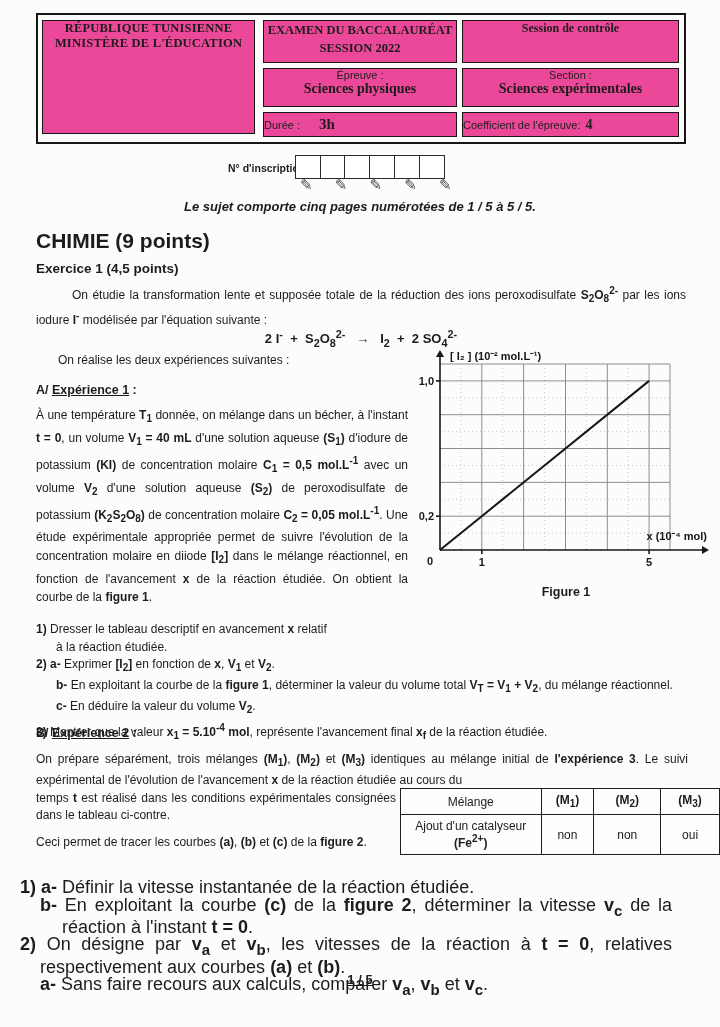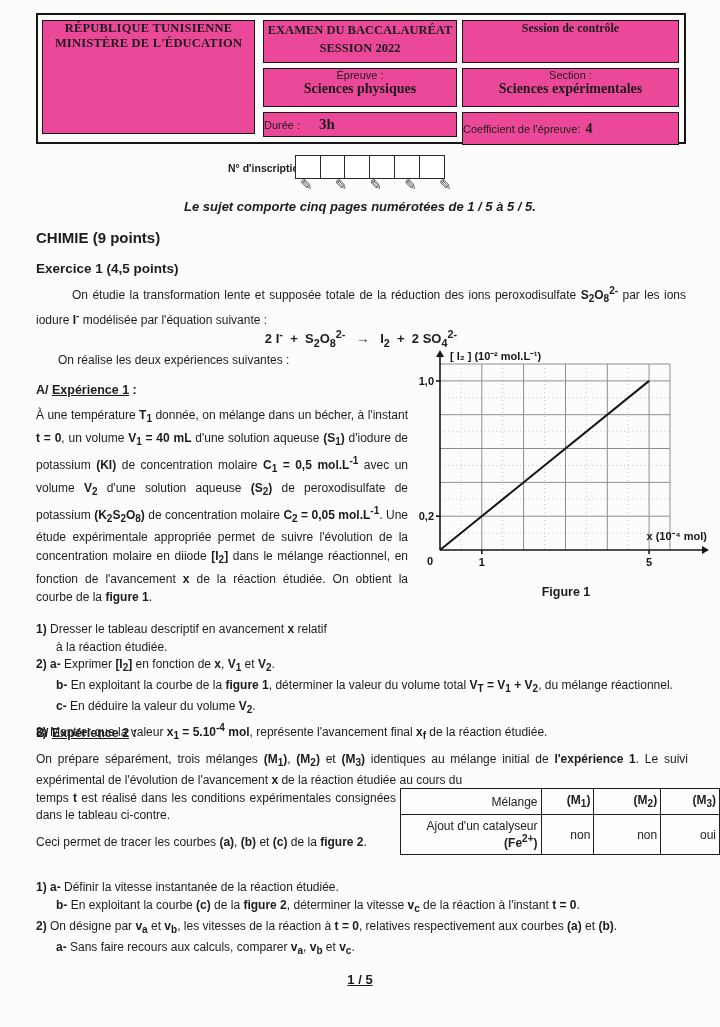--- a/index.html
+++ b/index.html
@@ -10,36 +10,36 @@
   .hdr-outer{position:absolute;left:36px;top:13px;width:646px;height:127px;border:2px solid #161616;}
   .hbox{position:absolute;border:1.6px solid #161616;display:flex;flex-direction:column;
         align-items:center;justify-content:flex-start;text-align:center;background:#ec4899;box-sizing:border-box;}
   .authority{left:4px;top:5px;width:213px;height:114px;}
   .auth-line{font-family:"Liberation Serif",serif;font-weight:bold;font-size:12.5px;letter-spacing:.2px;}
   .exam{left:225px;top:5px;width:194px;height:43px;}
   .session{left:424px;top:5px;width:217px;height:43px;}
   .epreuve{left:225px;top:53px;width:194px;height:39px;}
   .sectioncell{left:424px;top:53px;width:217px;height:39px;}
   .duree{left:225px;top:97px;width:194px;height:25px;flex-direction:row;gap:19px;}
-  .coeff{left:424px;top:97px;width:217px;height:33px;flex-direction:row;gap:5px;}
+  .coeff{left:424px;top:97px;width:217px;height:25px;flex-direction:row;gap:5px;}
   .serifb{font-family:"Liberation Serif",serif;font-weight:bold;}
   .s12{font-size:12.5px;line-height:1.45;}
   .s17{font-size:12px;}
   .s14{font-size:14px;}
   .s15{font-size:15px;}
   .lab{font-size:11px;}
   
   .ins-label{position:absolute;left:228px;top:162px;font-size:10.5px;font-weight:bold;}
   .ins-cells{position:absolute;left:296px;top:155px;display:flex;}
   .ins-cell{width:24px;height:22px;border:1.2px solid #2a2a2a;margin-left:-1.2px;background:#fff;}
   .pencils{position:absolute;left:300px;top:176px;font-size:15px;color:#4a4a4a;letter-spacing:9px;}
   .notice{position:absolute;left:0;top:199px;width:720px;text-align:center;
           font-weight:bold;font-style:italic;font-size:13px;}
   
-  .chimie-title{position:absolute;left:36px;top:229px;font-size:15px;font-weight:bold;}
+  .chimie-title{position:absolute;left:36px;top:229px;font-size:21px;font-weight:bold;}
   .ex1-title{position:absolute;left:36px;top:261px;font-size:13.5px;font-weight:bold;}
   .intro{position:absolute;left:36px;top:283px;width:650px;font-size:12px;line-height:16.5px;
          text-align:justify;text-indent:36px;}
   .equation{position:absolute;left:36px;top:328px;width:650px;text-align:center;font-size:13px;}
   .sectionA{position:absolute;left:36px;top:353px;width:372px;font-size:12px;}
   .lead{margin-left:22px;margin-bottom:16px;}
   .subhead{font-size:12.5px;margin-bottom:9px;}
   .apara{text-align:justify;line-height:18.5px;}
   
   .figure1{position:absolute;left:418px;top:348px;width:292px;}
@@ -53,24 +53,24 @@
   
   .questionsA{position:absolute;left:36px;top:597px;width:652px;font-size:12px;line-height:17.6px;margin-top:24px;}
   .q{padding-left:20px;text-indent:-20px;text-align:justify;}
   .qs{padding-left:42px;text-indent:-22px;text-align:justify;}
   .bhead{position:absolute;left:36px;top:726px;font-size:12.5px;}
   .sectionB{position:absolute;left:36px;top:751px;width:652px;font-size:12px;line-height:17.6px;}
   .bpara{text-align:justify;}
   .bnarrow{width:360px;}
   .bpara2{margin-top:9px;}
   .mtable{position:absolute;left:400px;top:788px;border-collapse:collapse;background:#fdfdfc;}
-  .mtable td{border:1.3px solid #1e1e1e;text-align:right;font-size:12px;padding:1px 3px;vertical-align:middle;}
+  .mtable td{border:1.3px solid #1e1e1e;text-align:center;font-size:12px;padding:1px 3px;vertical-align:middle;}
   .c0{width:134px;} .c1{width:46px;} .c2{width:60px;} .c3{width:52px;}
   .r12 td{height:23px;} .r3 td{height:37px;}
-  .questionsB{position:absolute;left:36px;top:879px;width:652px;font-size:12px;line-height:17.6px;}
+  .questionsB{position:absolute;left:20px;top:879px;width:652px;font-size:18px;line-height:17.6px;}
   .pagenum{position:absolute;left:0;top:972px;width:720px;text-align:center;font-weight:bold;font-size:13px;text-decoration:underline;}
 </style>
 </head>
 <body>
 
 <div class="page">
 
   <div class="hdr-outer">
     <div class="hbox authority">
       <div class="auth-line">RÉPUBLIQUE TUNISIENNE</div>
@@ -177,21 +177,21 @@
   <div class="questionsA">
     <div class="q"><b>1)</b> Dresser le tableau descriptif en avancement <b>x</b> relatif<br>à la réaction étudiée.</div>
     <div class="q"><b>2) a-</b> Exprimer <b>[I<sub>2</sub>]</b> en fonction de <b>x</b>, <b>V<sub>1</sub></b> et <b>V<sub>2</sub></b>.</div>
     <div class="qs"><b>b-</b> En exploitant la courbe de la <b>figure 1</b>, déterminer la valeur du volume total <b>V<sub>T</sub> = V<sub>1</sub> + V<sub>2</sub></b>, du mélange réactionnel.</div>
     <div class="qs"><b>c-</b> En déduire la valeur du volume <b>V<sub>2</sub></b>.</div>
     <div class="q"><b>3)</b> Montrer que la valeur <b>x<sub>1</sub> = 5.10<sup>-4</sup> mol</b>, représente l'avancement final <b>x<sub>f</sub></b> de la réaction étudiée.</div>
   </div>
 
   <div class="subhead bhead"><b>B/ <u>Expérience 2</u> :</b></div>
   <div class="sectionB">
-    <div class="bpara">On prépare séparément, trois mélanges <b>(M<sub>1</sub>)</b>, <b>(M<sub>2</sub>)</b> et <b>(M<sub>3</sub>)</b> identiques au mélange initial de <b>l'expérience 1</b>. Le suivi expérimental de l'évolution de l'avancement <b>x</b> de la réaction étudiée au cours du</div>
+    <div class="bpara">On prépare séparément, trois mélanges <b>(M<sub>1</sub>)</b>, <b>(M<sub>2</sub>)</b> et <b>(M<sub>3</sub>)</b> identiques au mélange initial de <b>l'expérience 3</b>. Le suivi expérimental de l'évolution de l'avancement <b>x</b> de la réaction étudiée au cours du</div>
     <div class="bnarrow">
       <div class="bpara">temps <b>t</b> est réalisé dans les conditions expérimentales consignées dans le tableau ci-contre.</div>
       <div class="bpara bpara2">Ceci permet de tracer les courbes <b>(a)</b>, <b>(b)</b> et <b>(c)</b> de la <b>figure 2</b>.</div>
     </div>
   </div>
 
   <table class="mtable">
     <tbody>
         <tr class="r12">
       <td class="c0">Mélange</td>

